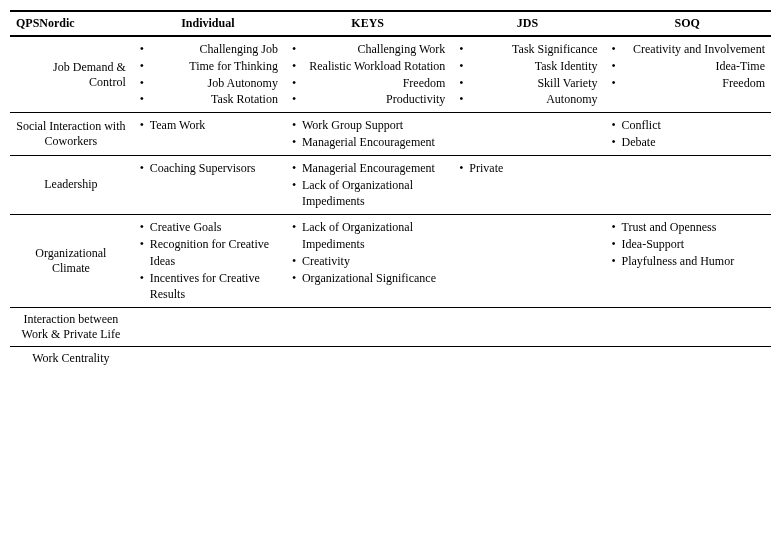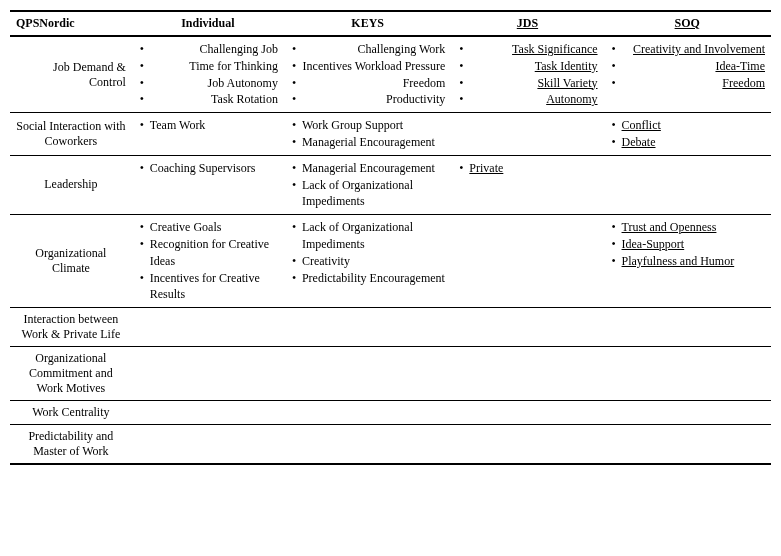--- a/index.html
+++ b/index.html
@@ -31,22 +31,22 @@
     .row-divider td {
       border-top: 1px solid #000;
     }
     .row-divider-thick td {
       border-top: 2px solid #000;
       text-align: right;
     }
     .col-qps { width: 16%; text-align: left; }
     .col-individual { width: 20%; margin-top: 48px; }
     .col-keys { width: 22%; }
-    .col-jds { width: 20%; text-decoration: underline; }
-    .col-soq { width: 22%; text-decoration: underline; }
+    .col-jds { width: 20%; }
+    .col-soq { width: 22%; }
     ul {
       list-style: none;
       padding: 0;
       margin: 0;
     }
     ul li {
       padding-left: 12px;
       position: relative;
       line-height: 1.4;
     }
@@ -83,21 +83,21 @@
           <ul>
             <li>Challenging Job</li>
             <li>Time for Thinking</li>
             <li>Job Autonomy</li>
             <li>Task Rotation</li>
           </ul>
         </td>
         <td class="col-keys">
           <ul>
             <li>Challenging Work</li>
-            <li>Incentives Workload Pressure</li>
+            <li>Realistic Workload Rotation</li>
             <li>Freedom</li>
             <li>Productivity</li>
           </ul>
         </td>
         <td class="col-jds">
           <ul>
             <li>Task Significance</li>
             <li>Task Identity</li>
             <li>Skill Variety</li>
             <li>Autonomy</li>
@@ -158,54 +158,40 @@
           <ul>
             <li>Creative Goals</li>
             <li>Recognition for Creative Ideas</li>
             <li>Incentives for Creative Results</li>
           </ul>
         </td>
         <td class="col-keys">
           <ul>
             <li>Lack of Organizational Impediments</li>
             <li>Creativity</li>
-            <li>Predictability Encouragement</li>
+            <li>Organizational Significance</li>
           </ul>
         </td>
         <td class="col-jds"></td>
         <td class="col-soq">
           <ul>
             <li>Trust and Openness</li>
             <li>Idea-Support</li>
             <li>Playfulness and Humor</li>
           </ul>
         </td>
       </tr>
       <tr class="row-divider">
         <td class="col-qps row-label">Interaction between Work &amp; Private Life</td>
         <td class="col-individual"></td>
         <td class="col-keys"></td>
         <td class="col-jds"></td>
         <td class="col-soq"></td>
       </tr>
       <tr class="row-divider">
-        <td class="col-qps row-label">Organizational Commitment and Work Motives</td>
-        <td class="col-individual"></td>
-        <td class="col-keys"></td>
-        <td class="col-jds"></td>
-        <td class="col-soq"></td>
-      </tr>
-      <tr class="row-divider">
         <td class="col-qps row-label">Work Centrality</td>
-        <td class="col-individual"></td>
-        <td class="col-keys"></td>
-        <td class="col-jds"></td>
-        <td class="col-soq"></td>
-      </tr>
-      <tr class="row-divider last-row">
-        <td class="col-qps row-label">Predictability and Master of Work</td>
         <td class="col-individual"></td>
         <td class="col-keys"></td>
         <td class="col-jds"></td>
         <td class="col-soq"></td>
       </tr>
     </tbody>
 </table>
 
 </body></html>

